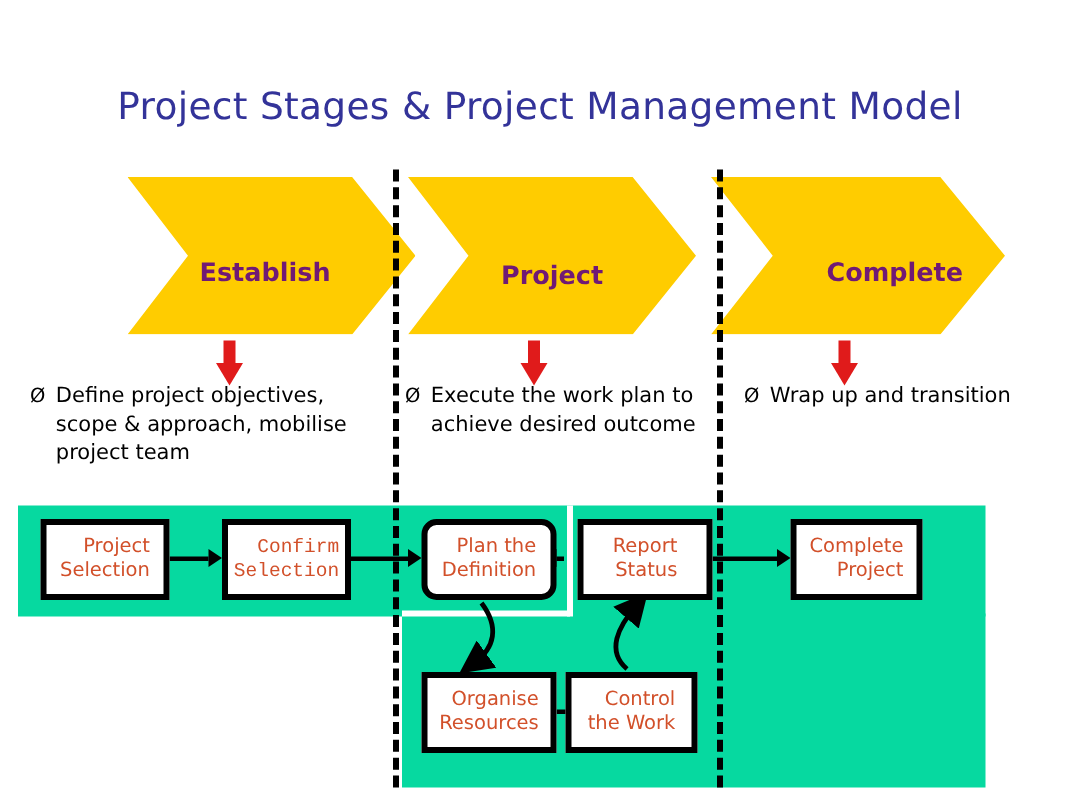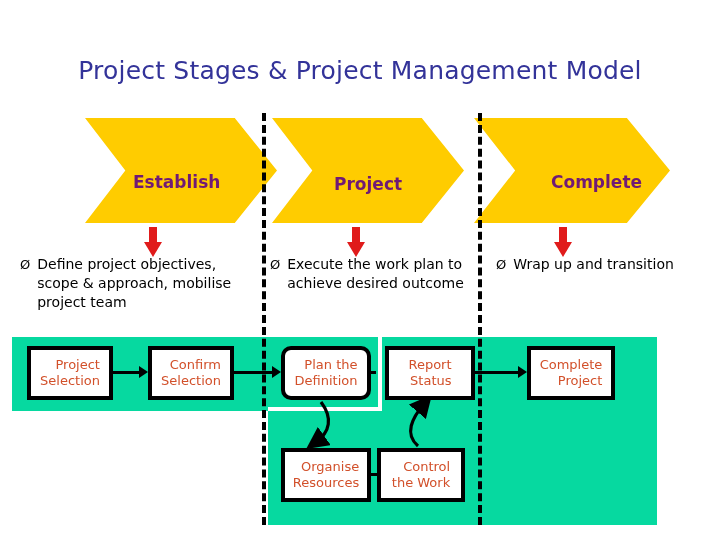--- a/index.html
+++ b/index.html
@@ -158,21 +158,21 @@
     align-items: center;
     justify-content: center;
     text-align: right;
     color: #D2502A;
     font-family: "DejaVu Sans", sans-serif;
     font-size: 13px;
     line-height: 16px;
     box-sizing: border-box;
   }
   #box-project-selection { left: 27px;  top: 346px; width: 86px; height: 54px; }
-  #box-confirm-definition{ left: 148px; top: 346px; width: 86px; height: 54px; }
+  #box-confirm-definition{ left: 148px; top: 346px; width: 86px; height: 54px; font-family: Liberation Mono, monospace; }
   #box-plan-execution    { left: 281px; top: 346px; width: 90px; height: 54px; border-radius: 10px; }
   #box-report-status     { left: 385px; top: 346px; width: 90px; height: 54px; }
   #box-complete-project  { left: 527px; top: 346px; width: 88px; height: 54px; }
   #box-organise-resources{ left: 281px; top: 448px; width: 90px; height: 54px; }
   #box-control-the-work  { left: 377px; top: 448px; width: 88px; height: 54px; }
 
   
   .conn {
     position: absolute;
     height: 3px;

